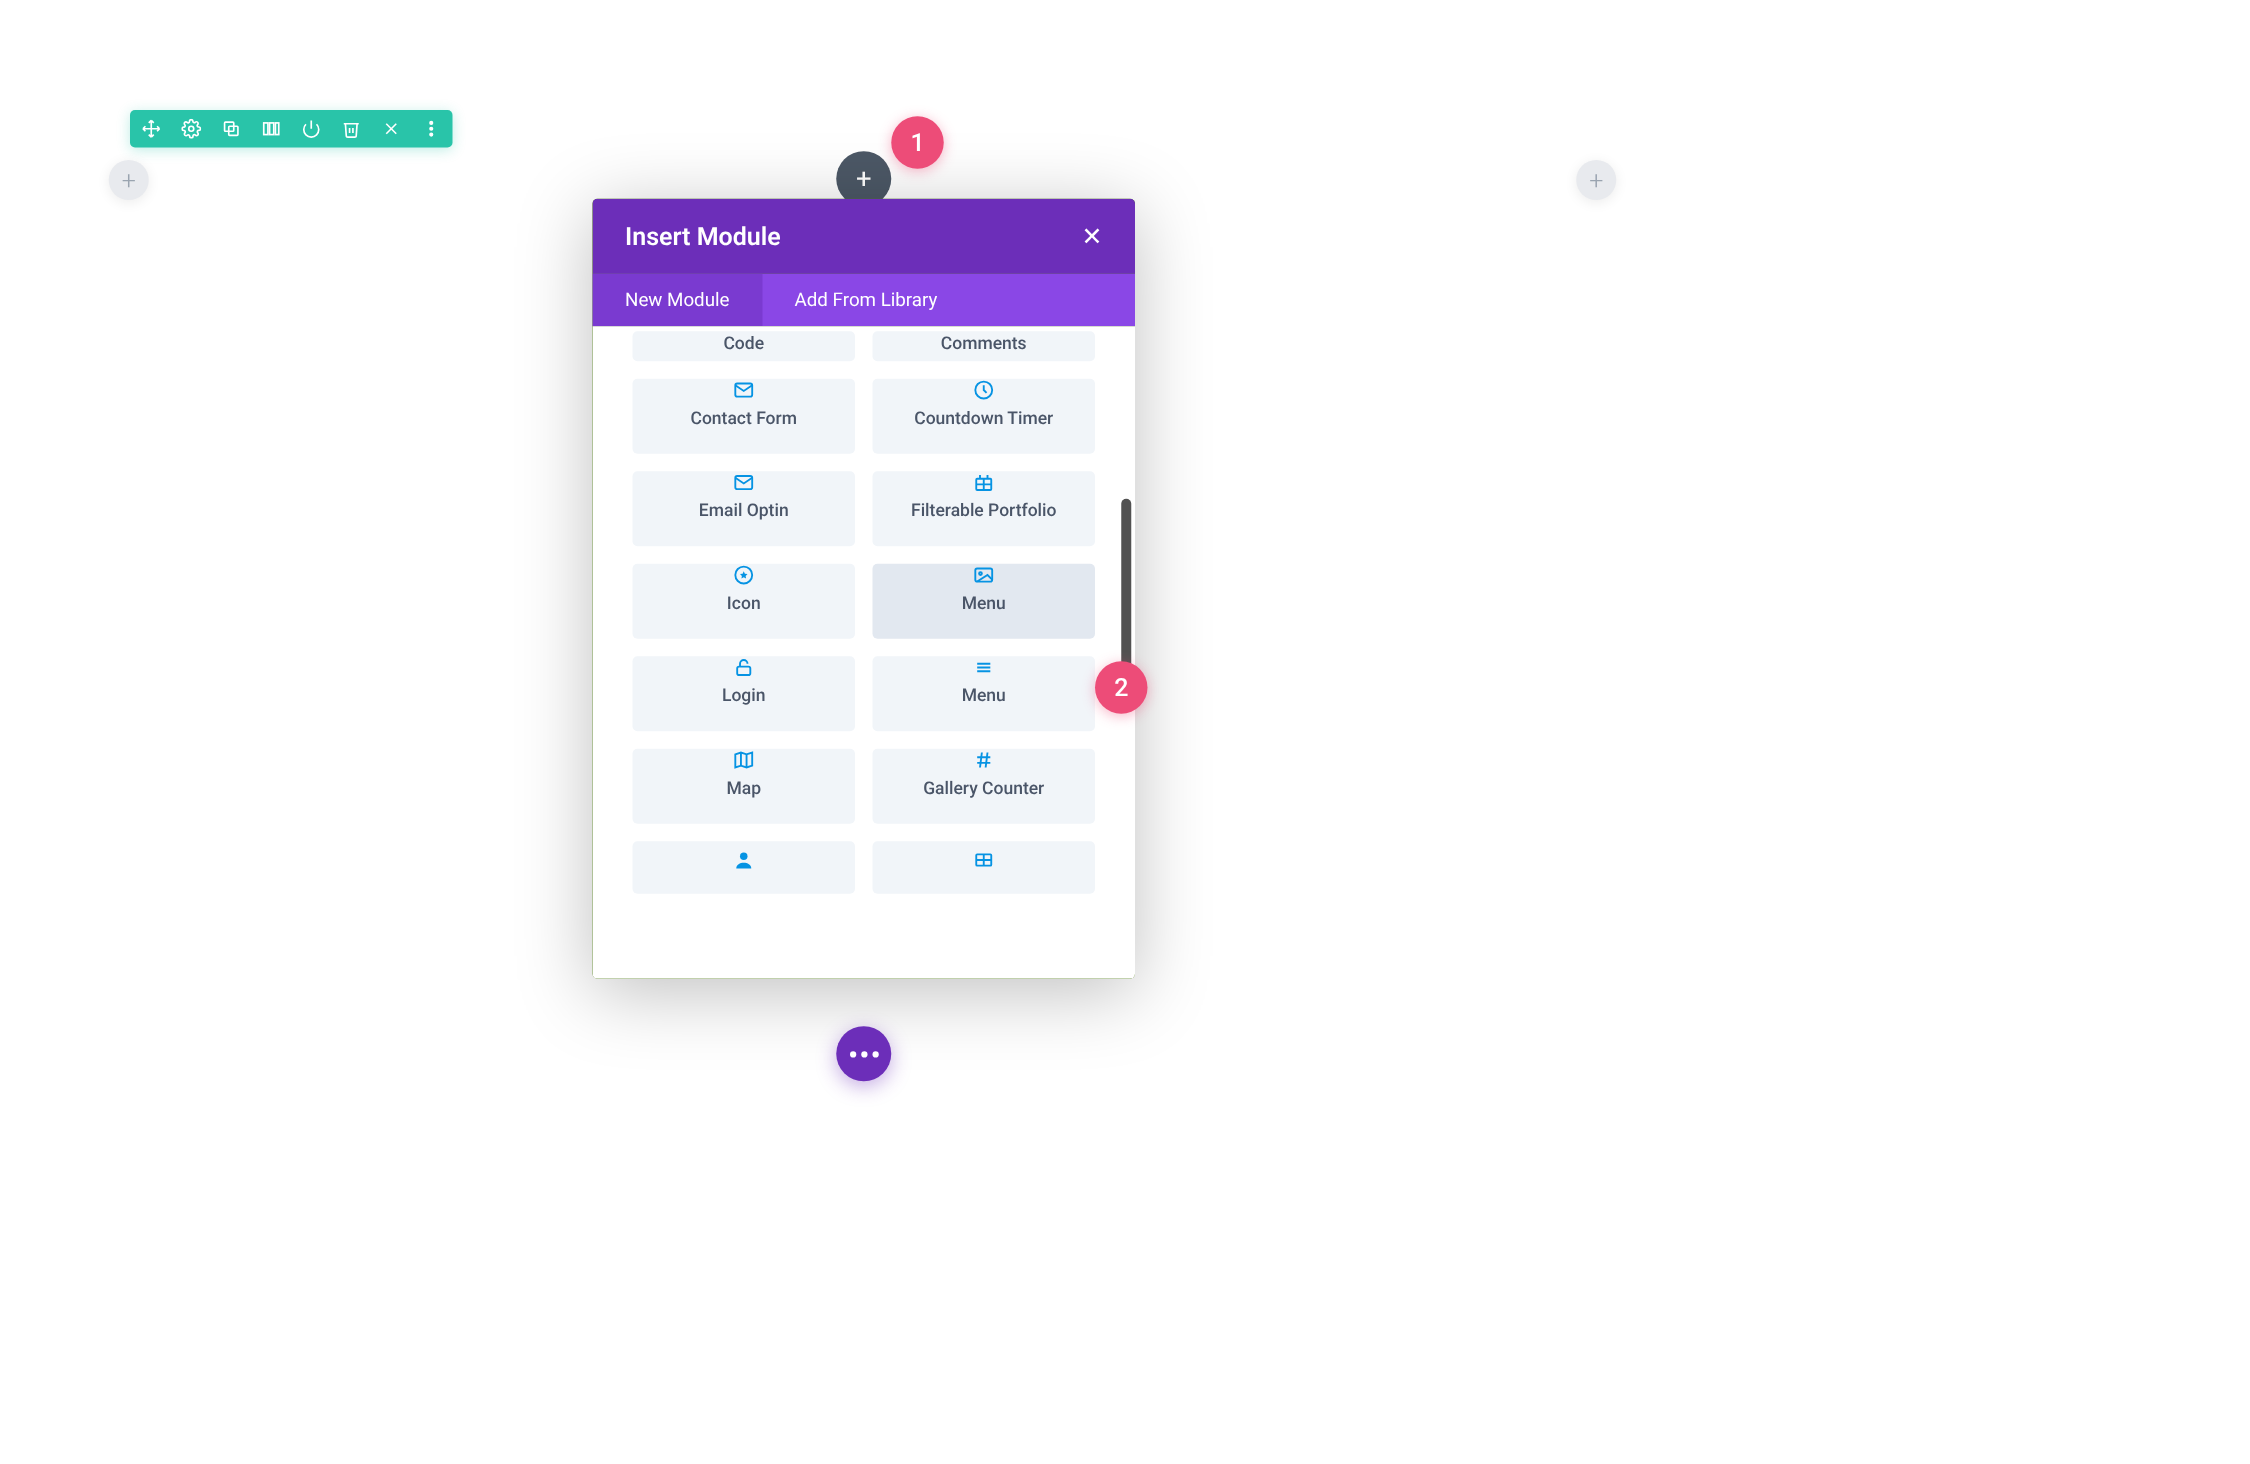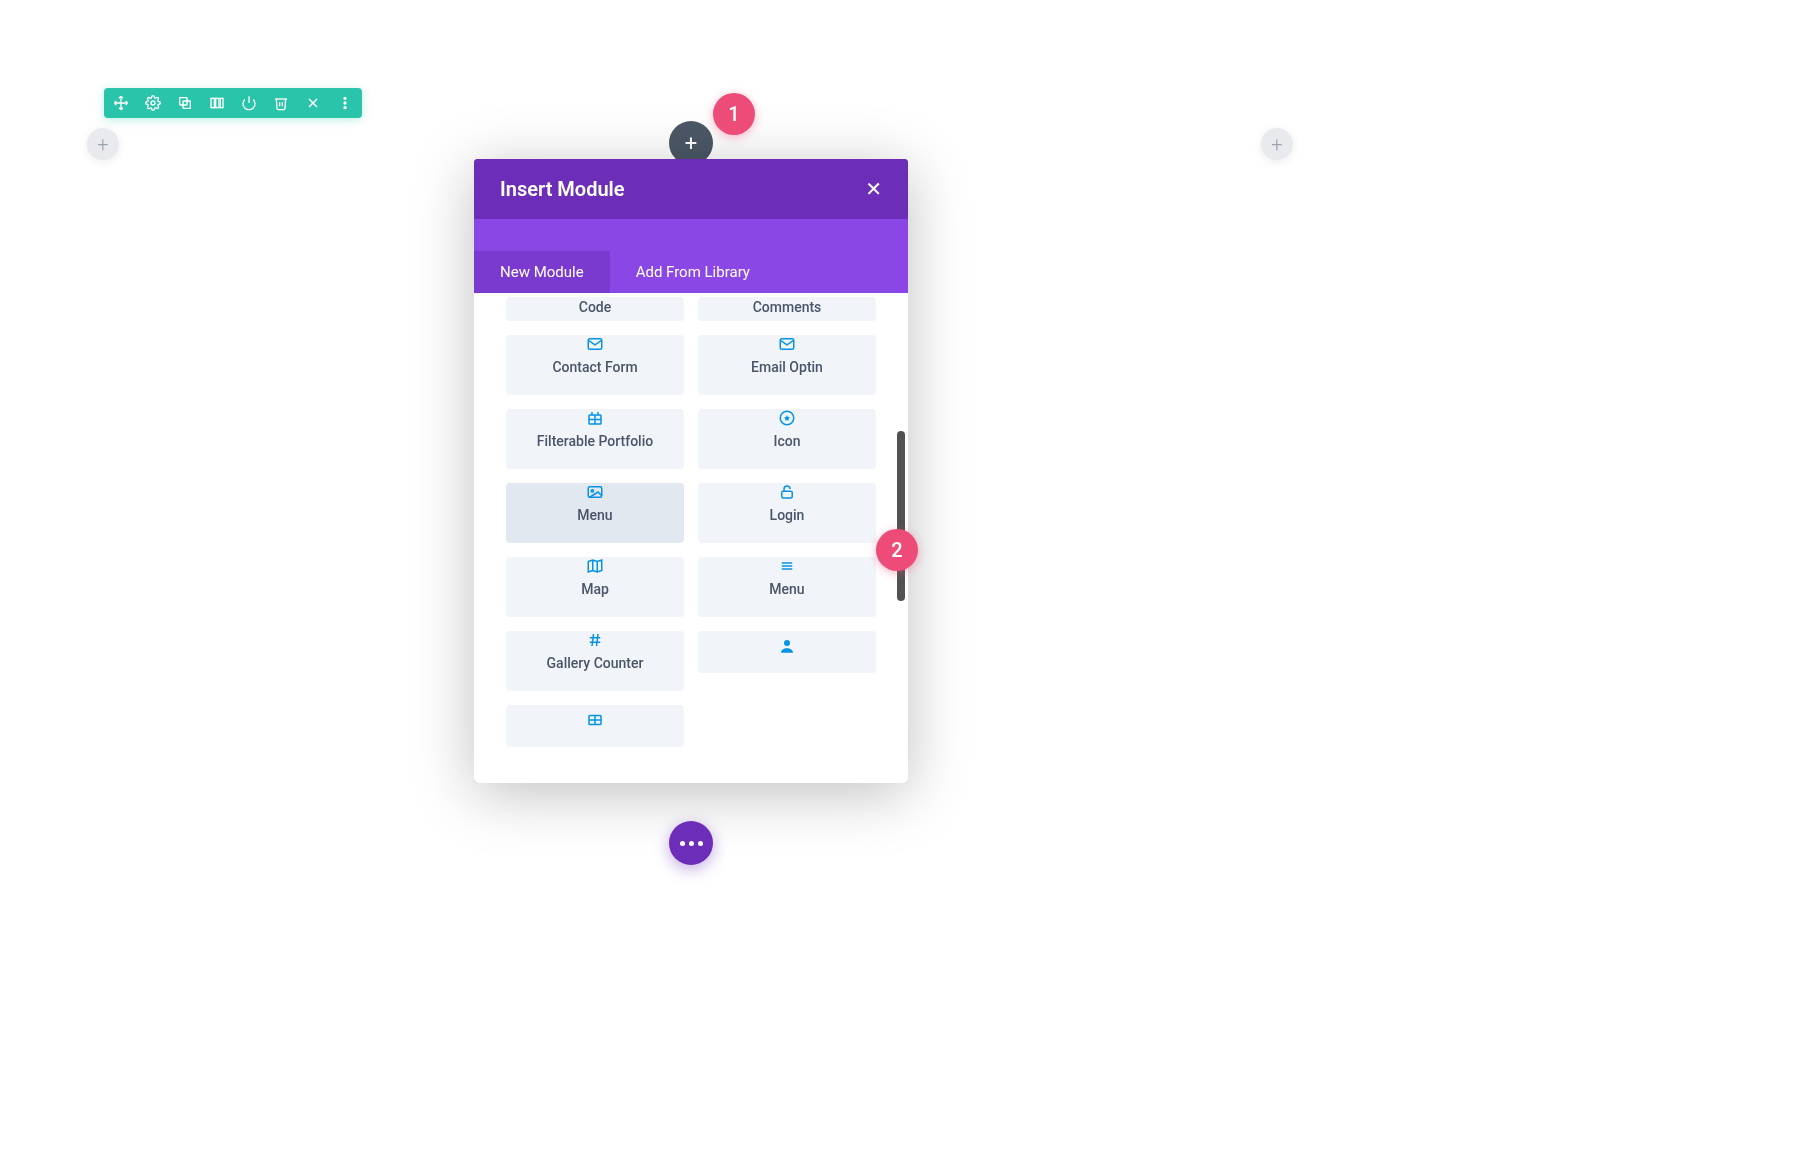--- a/index.html
+++ b/index.html
@@ -145,21 +145,20 @@
   }
   .modal-tabs {
     display: flex;
     background: #8a47e6;
     color: #fff;
   }
   .modal-tab {
     padding: 12px 26px;
     font-size: 15px;
     cursor: pointer;
-    margin-top: 32px;
   }
   .modal-tab.active {
     background: #7a3ad0;
   }
 
   .modal-body {
     flex: 1;
     overflow: hidden;
     position: relative;
     background: #fff;
@@ -310,20 +309,29 @@
 
         <div class="module-card">
           <span class="m-icon">
             <svg viewBox="0 0 24 24" width="18" height="18">
                 <rect x="3" y="5" width="18" height="14" rx="2"></rect>
                 <polyline points="3 7 12 13 21 7"></polyline>
               </svg>
           </span>
           <span class="m-label">Contact Form</span>
         </div>
+        <div class="module-card">
+          <span class="m-icon">
+            <svg viewBox="0 0 24 24" width="18" height="18">
+                <circle cx="12" cy="12" r="9"></circle>
+                <polyline points="12 7 12 12 15 15"></polyline>
+              </svg>
+          </span>
+          <span class="m-label">Countdown Timer</span>
+        </div>
 
         <div class="module-card">
           <span class="m-icon">
             <svg viewBox="0 0 24 24" width="18" height="18">
                 <rect x="3" y="5" width="18" height="14" rx="2"></rect>
                 <polyline points="3 7 12 13 21 7"></polyline>
               </svg>
           </span>
           <span class="m-label">Email Optin</span>
         </div>
@@ -366,37 +374,37 @@
             <svg viewBox="0 0 24 24" width="18" height="18">
                 <rect x="5" y="11" width="14" height="9" rx="2"></rect>
                 <path d="M8 11V8a4 4 0 0 1 8 0"></path>
               </svg>
           </span>
           <span class="m-label">Login</span>
         </div>
         <div class="module-card">
           <span class="m-icon">
             <svg viewBox="0 0 24 24" width="18" height="18">
+                <line x1="5" y1="8" x2="19" y2="8"></line>
+                <line x1="5" y1="12" x2="19" y2="12"></line>
+                <line x1="5" y1="16" x2="19" y2="16"></line>
+              </svg>
+          </span>
+          <span class="m-label">Menu</span>
+        </div>
+
+        <div class="module-card">
+          <span class="m-icon">
+            <svg viewBox="0 0 24 24" width="18" height="18">
                 <polygon points="3 6 9 4 15 6 21 4 21 18 15 20 9 18 3 20 3 6"></polygon>
                 <line x1="9" y1="4" x2="9" y2="18"></line>
                 <line x1="15" y1="6" x2="15" y2="20"></line>
               </svg>
           </span>
           <span class="m-label">Map</span>
-        </div>
-
-        <div class="module-card">
-          <span class="m-icon">
-            <svg viewBox="0 0 24 24" width="18" height="18">
-                <line x1="5" y1="8" x2="19" y2="8"></line>
-                <line x1="5" y1="12" x2="19" y2="12"></line>
-                <line x1="5" y1="16" x2="19" y2="16"></line>
-              </svg>
-          </span>
-          <span class="m-label">Menu</span>
         </div>
         <div class="module-card">
           <span class="m-icon">
             <svg viewBox="0 0 24 24" width="18" height="18">
                 <line x1="5" y1="9" x2="19" y2="9"></line>
                 <line x1="5" y1="15" x2="19" y2="15"></line>
                 <line x1="10" y1="4" x2="8" y2="20"></line>
                 <line x1="16" y1="4" x2="14" y2="20"></line>
               </svg>
           </span>

